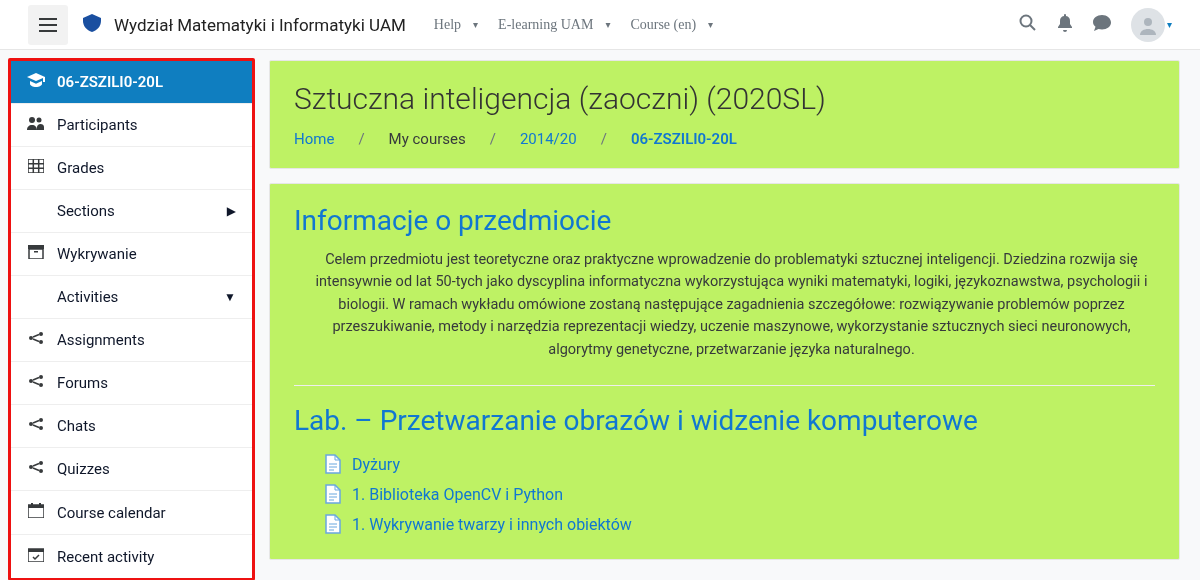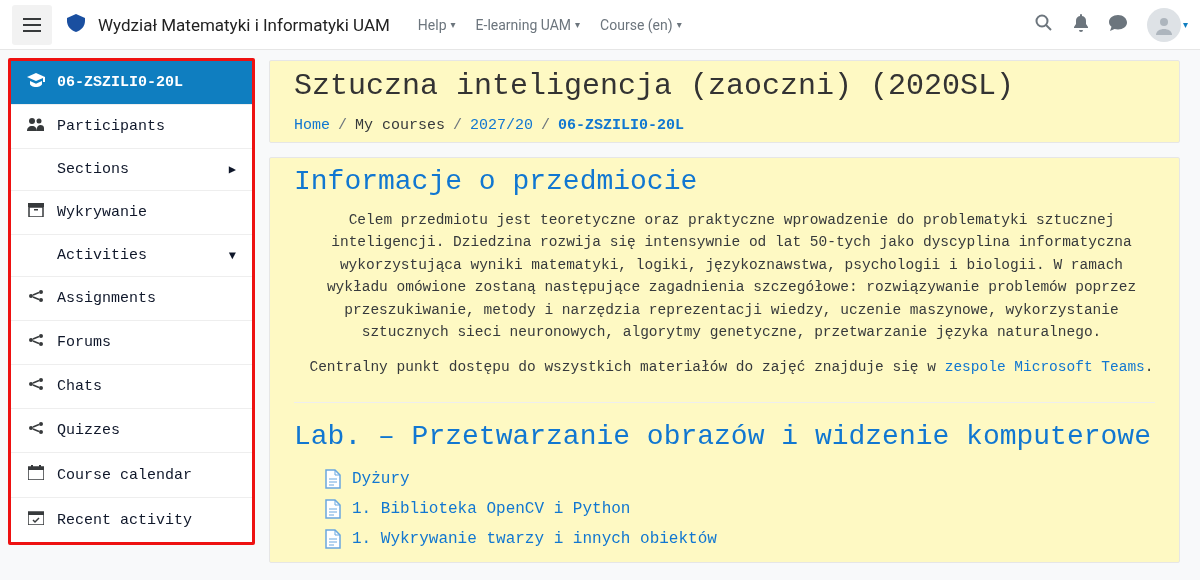--- a/index.html
+++ b/index.html
@@ -1,39 +1,39 @@
 <!DOCTYPE html>
 <html><head>
 <meta charset="utf-8">
 <style>
   * { box-sizing: border-box; margin: 0; padding: 0; }
   body { font-family: -apple-system, "Segoe UI", Roboto, sans-serif; background: #f8f9fa; color: #373a3c; width: 1200px; height: 580px; overflow: hidden; }
-  .topbar { height: 50px; background: #fff; display: flex; align-items: center; padding: 0 12px; border-bottom: 1px solid #e6e6e6; }
+  .topbar { height: 50px; background: #fff; display: flex; align-items: center; padding: 0 28px; border-bottom: 1px solid #e6e6e6; }
   .hamburger { width: 40px; height: 40px; display:flex; align-items:center; justify-content:center; background:#f2f2f2; border-radius:3px; cursor:pointer; margin-right:10px; }
   .logo { width:28px; height:28px; margin-right:8px; display:flex; align-items:center; justify-content:center; }
   .brand { font-size: 17px; font-weight: 400; color: #222; margin-right: 20px; }
   .topnav { display:flex; gap: 4px; }
-  .topnav-item { color:#6c757d; font-size:14px; padding: 6px 8px; cursor:pointer; display:flex; align-items:center; gap:4px; }
+  .topnav-item { color:#6c757d; font-size:14px; padding: 6px 8px; cursor:pointer; display:flex; align-items:center; gap:12px;font-family:Liberation Serif, serif; }
   .topnav-item .caret { font-size: 10px; }
   .top-right { margin-left:auto; display:flex; align-items:center; gap:20px; color:#6c757d; }
   .top-icon { cursor:pointer; }
   .avatar { width:34px; height:34px; border-radius:50%; background:#dee2e6; display:flex; align-items:center; justify-content:center; color:#adb5bd; }
   .avatar-caret { font-size:10px; color:#0f7ec0; margin-left:2px; }
-  .layout { display:flex; height: calc(100% - 50px); font-family: Liberation Mono, monospace; }
+  .layout { display:flex; height: calc(100% - 50px); }
   .sidewrap { width: 255px; height:100%; overflow-y:auto; padding: 8px 0 8px 8px; }
   .side { border: 3px solid #e11; border-radius:2px; background:#fff; }
   .side-item { display:flex; align-items:center; gap:12px; padding: 12px 16px; font-size:15px; color:#0f172a; border-bottom:1px solid #eee; cursor:pointer; }
   .side-item:last-child { border-bottom:none; }
   .side-item.active { background:#0f7ec0; color:#fff; font-weight:600; }
   .side-item .chev { margin-left:auto; font-size:12px; }
   .side-icon { width:18px; text-align:center; }
   .main { flex:1; padding: 10px 20px 10px 14px; overflow-y:auto; }
-  .card { background:#fef9c3; border:1px solid #e6e6e6; border-radius:2px; padding: 8px 24px; margin-bottom: 14px; }
+  .card { background:#bef264; border:1px solid #e6e6e6; border-radius:2px; padding: 20px 24px; margin-bottom: 14px; }
   .course-title { font-size: 30px; font-weight: 300; color:#333; margin-bottom: 14px; }
-  .breadcrumb { font-size:15px; display:flex; gap:8px; flex-wrap:wrap; }
+  .breadcrumb { font-size:15px; display:flex; gap:24px; flex-wrap:wrap; }
   .breadcrumb a { color:#1177d1; text-decoration:none; }
   .breadcrumb .sep { color:#6c757d; }
   .breadcrumb .cur { color:#1177d1; font-weight:600; }
   .section-title { font-size: 28px; font-weight:400; color:#1177d1; margin-bottom: 12px; }
   .section-body { font-size:14.5px; color:#373a3c; line-height:1.55; padding-left: 14px; }
   .section-body p { margin-bottom: 12px; text-align: center; }
   .section-body a { color:#1177d1; text-decoration:none; }
   hr.divider { border:none; border-top:1px solid #eee; margin: 24px 0 18px; }
   .activity-list { padding-left: 30px; }
   .activity { display:flex; align-items:center; gap:10px; padding: 5px 0; font-size:16px; }
@@ -106,20 +106,26 @@
       </div>
       <div class="side-item">
         <span class="side-icon"><svg width="18" height="14" viewBox="0 0 18 14">
               <circle cx="5" cy="4" r="3" fill="#373a3c"></circle>
               <circle cx="12" cy="4" r="2.5" fill="#373a3c"></circle>
               <path fill="#373a3c" d="M0 14c0-3 2-5 5-5s5 2 5 5zm10-3c0-1.5 1.5-3 3.5-3s3.5 1 3.5 3v3h-7z"></path>
             </svg></span>
         <span>Participants</span>
       </div>
       <div class="side-item">
+        <span class="side-icon"><svg width="16" height="14" viewBox="0 0 16 14">
+              <path fill="none" stroke="#373a3c" stroke-width="1.5" d="M0 0h16v14H0zM0 4.7h16M0 9.3h16M5.3 0v14M10.7 0v14"></path>
+            </svg></span>
+        <span>Grades</span>
+      </div>
+      <div class="side-item">
         <span class="side-icon"></span>
         <span>Sections</span>
         <span class="chev">▶</span>
       </div>
       <div class="side-item">
         <span class="side-icon"><svg width="16" height="14" viewBox="0 0 16 14">
               <rect width="16" height="4" fill="#373a3c"></rect>
               <rect x="1" y="4" width="14" height="10" fill="none" stroke="#373a3c" stroke-width="1.5"></rect>
               <rect x="6" y="6" width="4" height="1.5" fill="#373a3c"></rect>
             </svg></span>
@@ -187,31 +193,30 @@
   </div>
 
   <div class="main">
     <div class="card">
       <h1 class="course-title">Sztuczna inteligencja (zaoczni) (2020SL)</h1>
       <div class="breadcrumb">
         <a href="#">Home</a>
         <span class="sep">/</span>
         <span>My courses</span>
         <span class="sep">/</span>
-        <a href="#">2027/20</a>
+        <a href="#">2014/20</a>
         <span class="sep">/</span>
         <span class="cur">06-ZSZILI0-20L</span>
       </div>
     </div>
 
     <div class="card">
       <h2 class="section-title">Informacje o przedmiocie</h2>
       <div class="section-body">
         <p>Celem przedmiotu jest teoretyczne oraz praktyczne wprowadzenie do problematyki sztucznej inteligencji. Dziedzina rozwija się intensywnie od lat 50-tych jako dyscyplina informatyczna wykorzystująca wyniki matematyki, logiki, językoznawstwa, psychologii i biologii. W ramach wykładu omówione zostaną następujące zagadnienia szczegółowe: rozwiązywanie problemów poprzez przeszukiwanie, metody i narzędzia reprezentacji wiedzy, uczenie maszynowe, wykorzystanie sztucznych sieci neuronowych, algorytmy genetyczne, przetwarzanie języka naturalnego.</p>
-        <p><span>Centralny punkt dostępu do wszystkich materiałów do zajęć znajduje się w </span><a href="#">zespole Microsoft Teams</a><span>.</span></p>
       </div>
 
       <hr class="divider">
 
       <h2 class="section-title">Lab. – Przetwarzanie obrazów i widzenie komputerowe</h2>
       <div class="activity-list">
         <div class="activity">
           <svg class="doc-icon" viewBox="0 0 18 20">
               <path fill="#fff" stroke="#69a7df" stroke-width="1.5" d="M2 1h9l5 5v13H2z"></path>
               <path fill="none" stroke="#69a7df" d="M11 1v5h5M5 10h8M5 13h8M5 16h5"></path>

